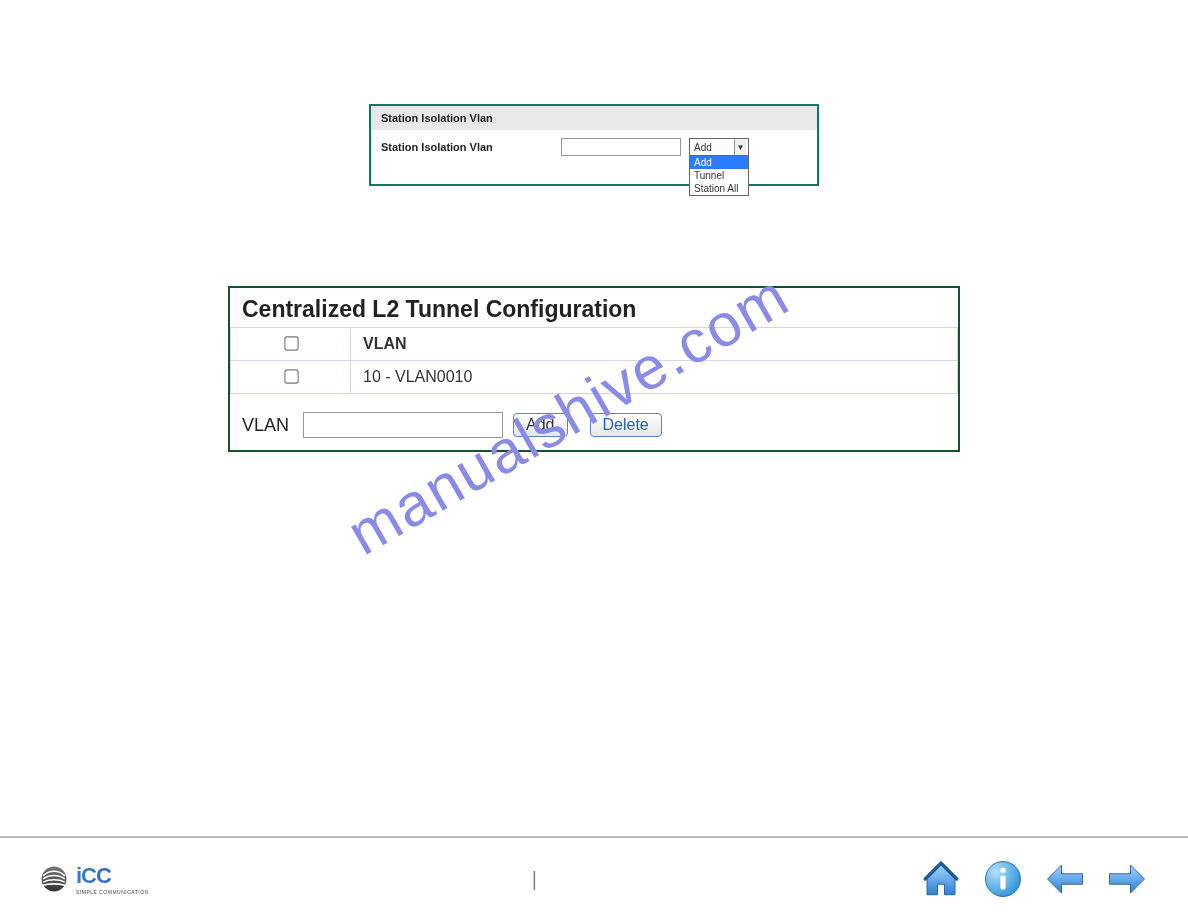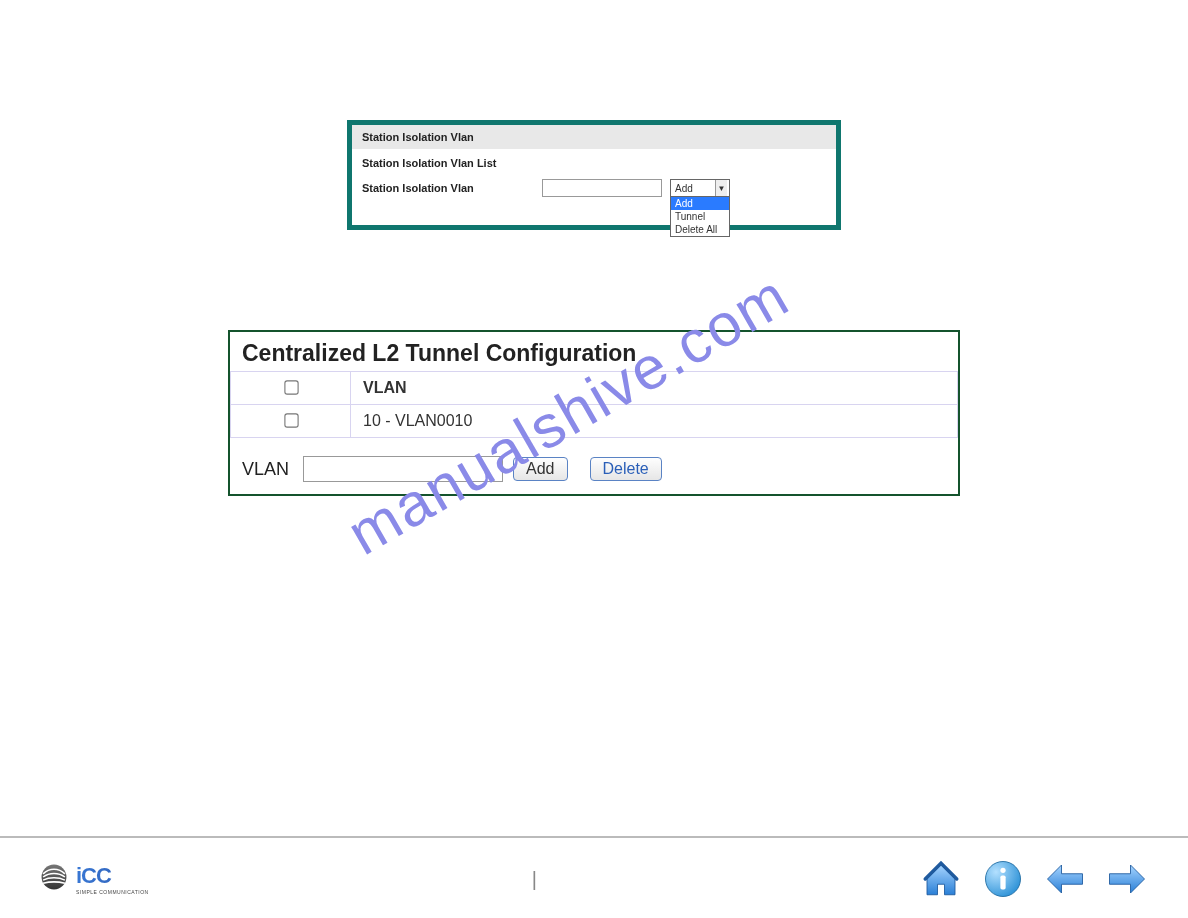--- a/index.html
+++ b/index.html
@@ -24,23 +24,23 @@
     font-family: Arial, sans-serif;
     letter-spacing: 2px;
   }
   .content {
     padding: 40px 20px;
     position: relative;
   }
 
   
   .panel1 {
-    width: 494px;
-    margin: 80px auto 0 auto;
-    border: 5px solid #0f766e;
+    width: 450px;
+    margin: 64px auto 0 auto;
+    border: 2px solid #0f766e;
     font-size: 11px;
   }
   .panel1-header {
     background: #e8e8e8;
     padding: 6px 10px;
     font-weight: bold;
     color: #222;
   }
   .panel1-body {
     padding: 8px 10px 28px 10px;
@@ -198,21 +198,21 @@
     bottom: 18px;
     left: 0;
     right: 0;
     display: flex;
     justify-content: space-between;
     align-items: center;
     padding: 0 40px;
   }
   .logo-wrap {
     display: flex;
-    align-items: flex-start;
+    align-items: center;
     gap: 8px;
   }
   .logo-circle {
     width: 28px;
     height: 28px;
     position: relative;
   }
   .logo-circle svg { width: 100%; height: 100%; }
   .logo-text {
     font-family: Arial, sans-serif;
@@ -251,33 +251,32 @@
 </head>
 <body>
 
 <div class="content">
 
   <div class="watermark">manualshive.com</div>
 
   <div class="panel1">
     <div class="panel1-header">Station Isolation Vlan</div>
     <div class="panel1-body">
-      <div class="panel1-subtitle">Station Isolation Vlan List</div>
       <div class="panel1-row">
         <div class="panel1-label">Station Isolation Vlan</div>
         <input class="panel1-input" type="text" value="" style="">
         <div class="panel1-dropdown-wrap">
           <div class="panel1-dropdown-btn">
             <span>Add</span>
             <span class="arrow">▼</span>
           </div>
           <div class="panel1-dropdown-list">
             <div class="panel1-dropdown-item highlighted">Add</div>
             <div class="panel1-dropdown-item">Tunnel</div>
-            <div class="panel1-dropdown-item">Delete All</div>
+            <div class="panel1-dropdown-item">Station All</div>
           </div>
         </div>
       </div>
     </div>
   </div>
 
   <div class="panel2">
     <div class="panel2-title">Centralized L2 Tunnel Configuration</div>
     <table class="panel2-table">
       <tbody>

